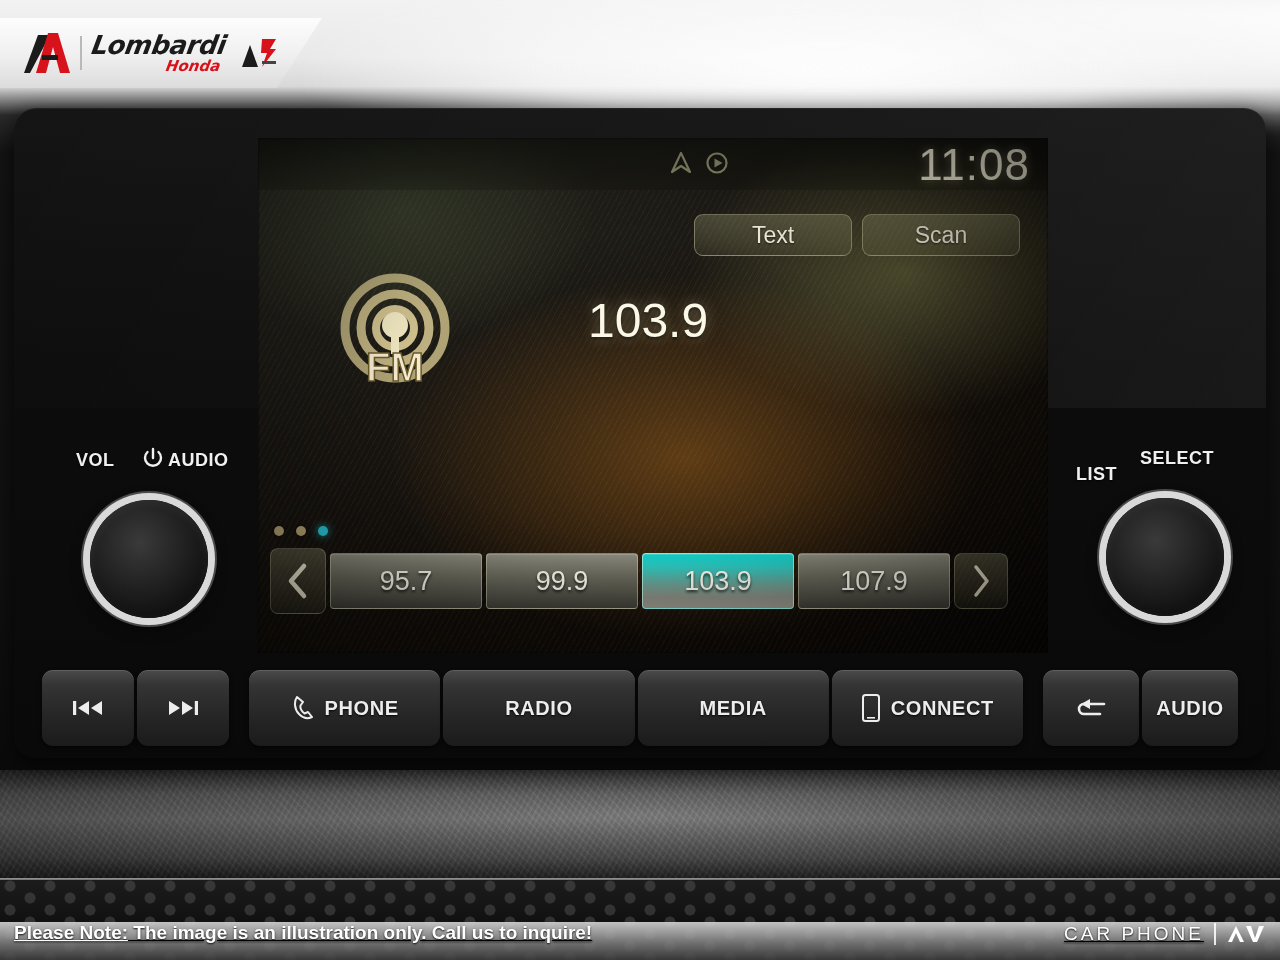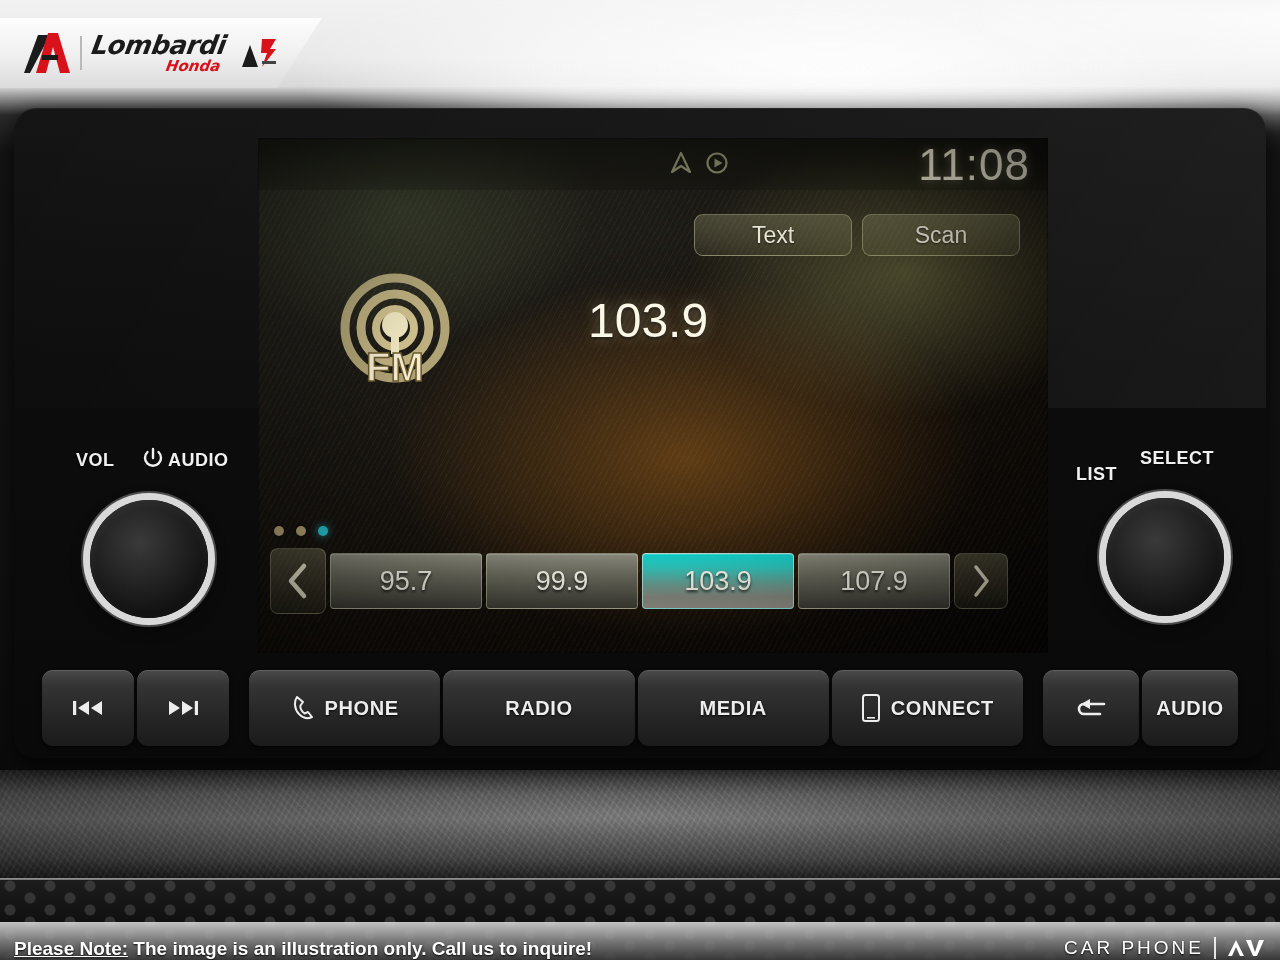--- a/index.html
+++ b/index.html
@@ -216,21 +216,21 @@
   }
   .key.sm{ flex:0 0 92px; }
   .key.md{ flex:0 0 96px; }
   .key.lg{ flex:1 1 0; }
   .key-gap{ flex:0 0 14px; }
 
   
   .footer{
     position:absolute; left:0; right:0; bottom:0; height:38px;
     background:linear-gradient(180deg, rgba(210,210,210,.92), rgba(130,130,130,.85) 55%, rgba(60,60,60,.9));
-    display:flex; align-items:flex-end; justify-content:space-between; padding:0 14px;
+    display:flex; align-items:flex-start; justify-content:space-between; padding:0 14px;text-decoration:underline;
   }
   .footer-note{ color:#fff; font-size:19px; font-weight:bold; text-shadow:0 1px 2px rgba(0,0,0,.9); }
   .footer-note u{ text-decoration:underline; }
   .footer-right{ display:flex; align-items:center; gap:10px; }
   .carmedia{ color:#fff; font-size:19px; letter-spacing:3px; text-shadow:0 1px 2px rgba(0,0,0,.9); }
   .cm-sep{ width:2px; height:22px; background:#fff; opacity:.85; }
 </style>
 </head>
 <body>
 

